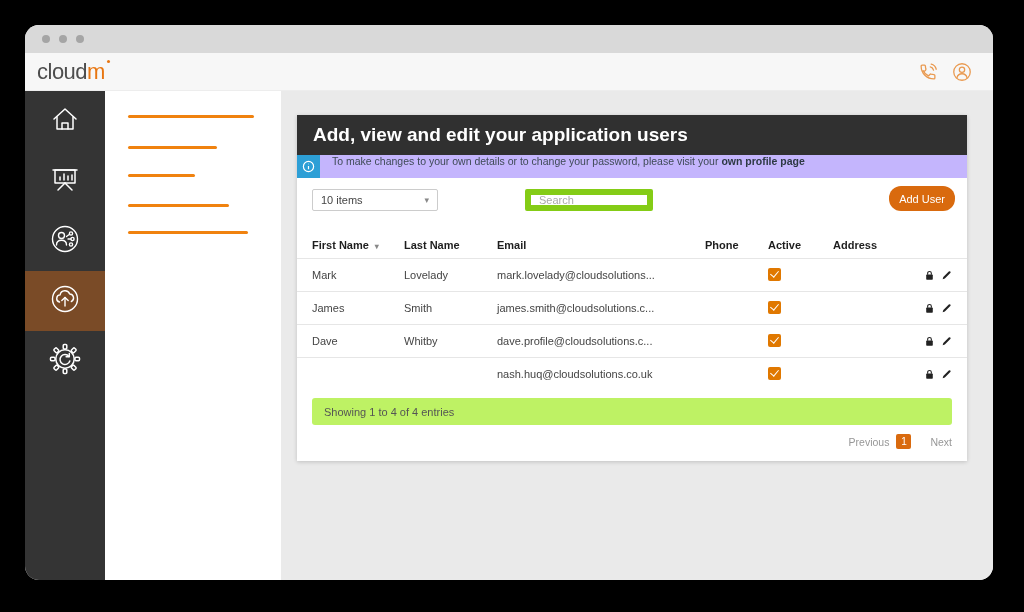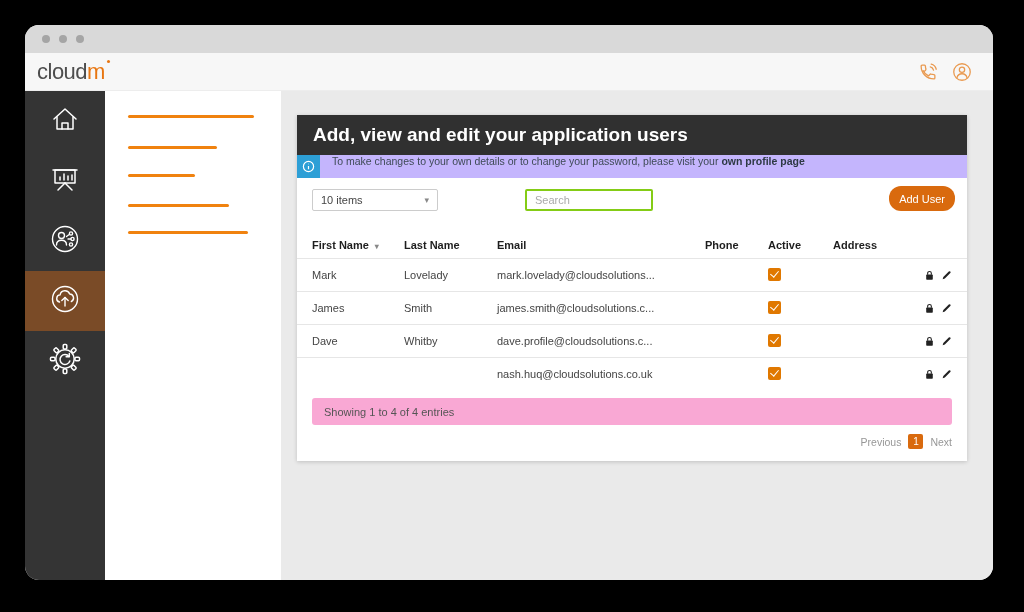--- a/index.html
+++ b/index.html
@@ -50,43 +50,43 @@
   .banner-icon svg { width:13px; height:13px; stroke:#fff; fill:none; stroke-width:1.3; }
   .banner-text { flex:1; background:#c4b5fd; color:#3e4a56; display:flex; align-items:flex-start; padding-left:12px; }
   .banner-text b { margin-left:3px; color:#2d3944; }
 
   .controls { position:relative; height:54px; padding:24px 15px 0;text-decoration:underline; }
   .select-box { position:absolute; left:15px; top:11px; width:126px; height:22px; background:#fff;
                 border:1px solid #ccc; border-radius:2px; font-size:11px; color:#444;
                 display:flex; align-items:center; padding:0 8px; justify-content:space-between; cursor:pointer; }
   .select-caret { color:#888; font-size:9px; }
   .search-input { position:absolute; left:228px; top:11px; width:128px; height:22px;
-                  border:2px solid #84cc16; border-radius:2px; font-size:11px; padding:0 8px; color:#444;
+                  border:6px solid #84cc16; border-radius:2px; font-size:11px; padding:0 8px; color:#444;
                   font-family:"Liberation Sans", sans-serif; outline:none; }
   .search-input::placeholder { color:#aaa; }
   .add-user-btn { position:absolute; right:12px; top:8px; height:25px; background:#d96a0e;
                   border:none; border-radius:12px; color:#fff; font-size:11px; padding:0 10px;
                   font-family:"Liberation Sans", sans-serif; cursor:pointer; }
 
   .grid-row { display:grid; grid-template-columns:92px 93px 208px 63px 65px 78px 1fr;
               padding:0 15px; align-items:center; font-size:11px; color:#444; }
   .grid-row.head { height:26px; font-weight:bold; color:#1e1e1e; }
   .grid-row.data { height:33px; border-top:1px solid #e6e6e6; }
   .sort-caret { color:#888; font-size:8px; margin-left:6px; }
   .cb { width:13px; height:13px; background:#e07800; border-radius:2px; position:relative; display:inline-block; cursor:pointer; }
   .cb::after { content:""; position:absolute; left:4px; top:1px; width:4px; height:7px;
                border:solid #fff; border-width:0 1.7px 1.7px 0; transform:rotate(40deg); }
   .row-actions { display:flex; justify-content:flex-end; gap:6px; }
   .row-actions svg { width:11px; height:11px; cursor:pointer; }
 
-  .footer-bar { margin:8px 15px 0; height:27px; background:#f9a8d4; border-radius:3px;
+  .footer-bar { margin:8px 15px 0; height:27px; background:#bef264; border-radius:3px;
                 font-size:11px; color:#555; display:flex; align-items:center; padding-left:12px; }
   .pagination { display:flex; justify-content:flex-end; align-items:center; gap:7px;
                 padding:9px 15px 12px; font-size:10.5px; color:#979797; }
-  .page-link { cursor:pointer; }
+  .page-link { cursor:pointer;margin-left:12px; }
   .page-current { width:15px; height:15px; background:#d96a0e; color:#fff; border-radius:2px;
                   display:flex; align-items:center; justify-content:center; font-size:10px; cursor:pointer; }
 </style>
 </head>
 <body>
 
 <div class="window">
 
   <div class="chrome">
     <div class="chrome-dot"></div>

